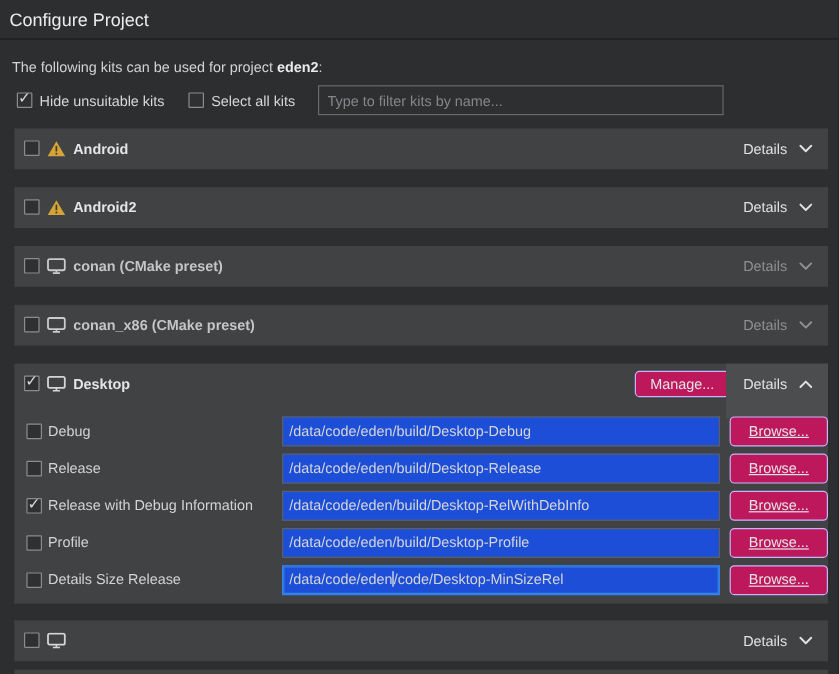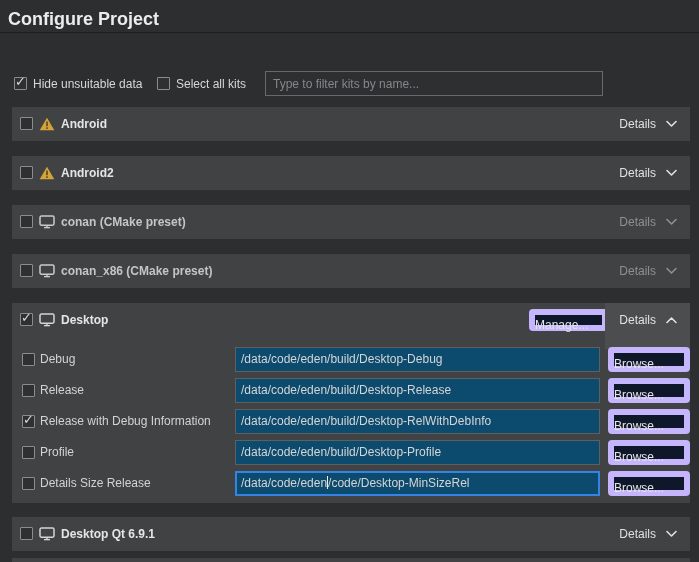--- a/index.html
+++ b/index.html
@@ -1,21 +1,21 @@
 <!DOCTYPE html>
 <html><head>
 <meta charset="utf-8">
 <style>
   html,body{margin:0;padding:0;background:#1e1f21;}
   .screen{
     position:relative;width:699px;height:562px;overflow:hidden;
     background:#2c2e30;font-family:"Liberation Sans",sans-serif;
     font-size:12px;color:#d6d7d8;
   }
-  .title{position:absolute;left:8px;top:9px;font-size:18px;font-weight:bold;color:#ececed;}
+  .title{position:absolute;left:8px;top:9px;font-size:15px;font-weight:normal;color:#ececed;}
   .title-sep{position:absolute;left:0;top:32px;width:699px;height:1px;background:#1c1d1e;}
   .subtitle{position:absolute;left:10px;top:49px;color:#d2d3d4;}
   .subtitle b{color:#e9eaeb;}
 
   
   .cb{position:absolute;width:13px;height:13px;box-sizing:border-box;
       border:1px solid #8a8c8e;background:#2e3032;border-radius:1px;cursor:default;}
   .cb .check{position:absolute;left:0px;top:-3px;font-size:13px;color:#d9dadb;line-height:13px;}
 
   .ctrl-label{position:absolute;top:77px;color:#d6d7d8;}
@@ -44,52 +44,53 @@
   .chev.up{transform:rotate(180deg);}
 
   
   .group{position:absolute;left:12px;top:303px;width:678px;height:200px;background:#404244;}
   .group-header{position:absolute;left:0;top:0;width:100%;height:34px;}
   .group-header .cb{left:8px;top:10px;}
   .group-header .kicon{position:absolute;left:27px;top:10px;}
   .group-header .kname{position:absolute;left:49px;top:0;line-height:34px;font-weight:bold;color:#e4e5e6;}
 
   .btn{
-    box-sizing:border-box;background:#0f172a;border:6px solid #c4b5fd;border-radius:4px;
-    color:#e4e5e6;font-family:"Liberation Sans",sans-serif;font-size:12px;cursor:default;
+    box-sizing:border-box;background:#be185d;border:1px solid #c4b5fd;border-radius:4px;
+    color:#e4e5e6;text-align:center;font-family:"Liberation Sans",sans-serif;font-size:12px;cursor:default;
   }
   .manage{position:absolute;left:517px;top:6px;width:79px;height:22px;line-height:20px;}
 
   .cfg{position:absolute;left:0;width:100%;height:28px;}
   .cfg .cb{left:10px;top:6px;}
   .cfg .clabel{position:absolute;left:28px;top:0;line-height:25px;color:#d2d3d4;}
   .path{
     position:absolute;left:223px;top:0;width:365px;height:25px;box-sizing:border-box;
-    background:#0c4a6e;border:1px solid #5d5f61;color:#d4d5d6;
+    background:#1d4ed8;border:1px solid #5d5f61;color:#d4d5d6;
     line-height:23px;padding:0 5px;white-space:nowrap;overflow:hidden;
   }
   .path.focus{border:1px solid #3584e4;box-shadow:inset 0 0 0 1px #3584e4;}
   .caret{display:inline-block;width:1px;height:13px;background:#eceded;vertical-align:-2px;}
-  .browse{position:absolute;left:596px;top:0;width:82px;height:25px;line-height:23px;}
+  .browse{position:absolute;left:596px;top:0;width:82px;height:25px;line-height:23px;text-decoration:underline;}
 
   .sliver{position:absolute;left:12px;top:558px;width:678px;height:10px;background:#404244;}
 </style>
 </head>
 <body>
 
 <div class="screen">
 
   <div class="title">Configure Project</div>
   <div class="title-sep"></div>
 
+  <div class="subtitle"><span>The following kits can be used for project </span><b>eden2</b><span>:</span></div>
 
   <span class="cb" style="left:14px;top:77px">
       <span class="check">✓</span>
     </span>
-  <span class="ctrl-label" style="left:33px">Hide unsuitable data</span>
+  <span class="ctrl-label" style="left:33px">Hide unsuitable kits</span>
 
   <span class="cb" style="left:157px;top:77px"></span>
   <span class="ctrl-label" style="left:176px">Select all kits</span>
 
   <input class="filter" placeholder="Type to filter kits by name..." style="">
 
   <div class="kit" style="top:107px">
     <span class="cb"></span>
     <svg class="kicon" width="16" height="14" viewBox="0 0 16 14">
       <path d="M8 0.8 L15.3 13.2 H0.7 Z" fill="#d5a439"></path>
@@ -211,21 +212,20 @@
     </div>
   </div>
 
   <div class="kit" style="top:517px">
     <span class="cb"></span>
     <svg class="kicon" width="16" height="14" viewBox="0 0 16 14">
       <rect x="1" y="1" width="14" height="9.2" rx="1.4" fill="none" stroke="#d3d5d7" stroke-width="1.5"></rect>
       <line x1="8" y1="10.2" x2="8" y2="12.2" stroke="#d3d5d7" stroke-width="1.4"></line>
       <line x1="5" y1="12.6" x2="11" y2="12.6" stroke="#d3d5d7" stroke-width="1.4"></line>
     </svg>
-    <span class="kname">Desktop Qt 6.9.1</span>
     <div class="details">
       <span>Details</span>
       <svg class="chev" width="13" height="8" viewBox="0 0 12 8">
           <polyline points="1.5,1.5 6,6 10.5,1.5"></polyline>
         </svg>
     </div>
   </div>
 
   <div class="sliver"></div>
 

